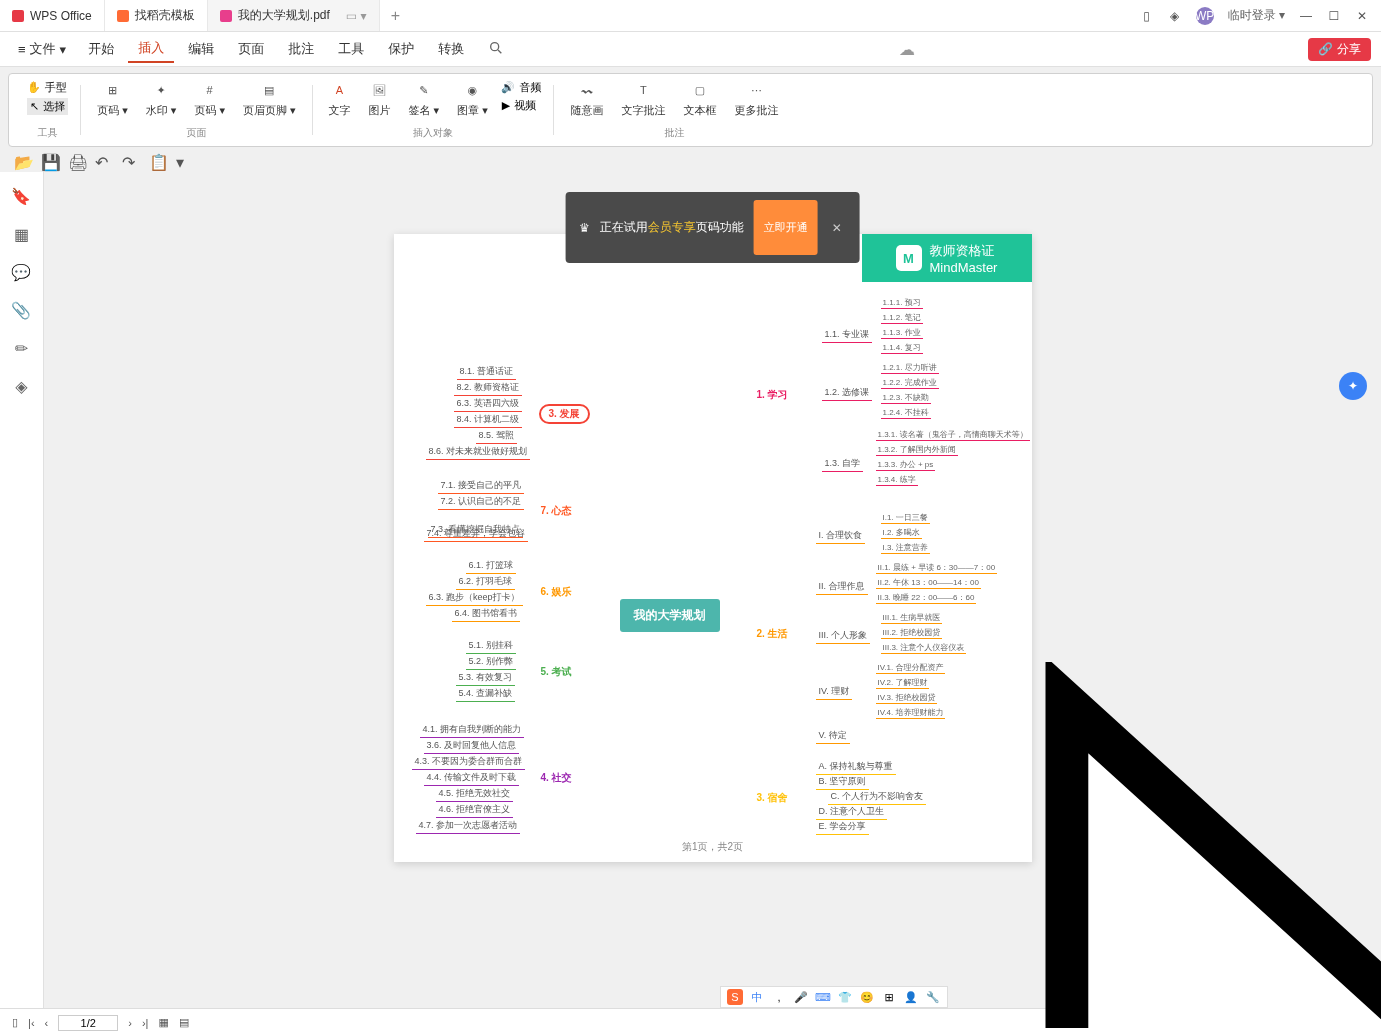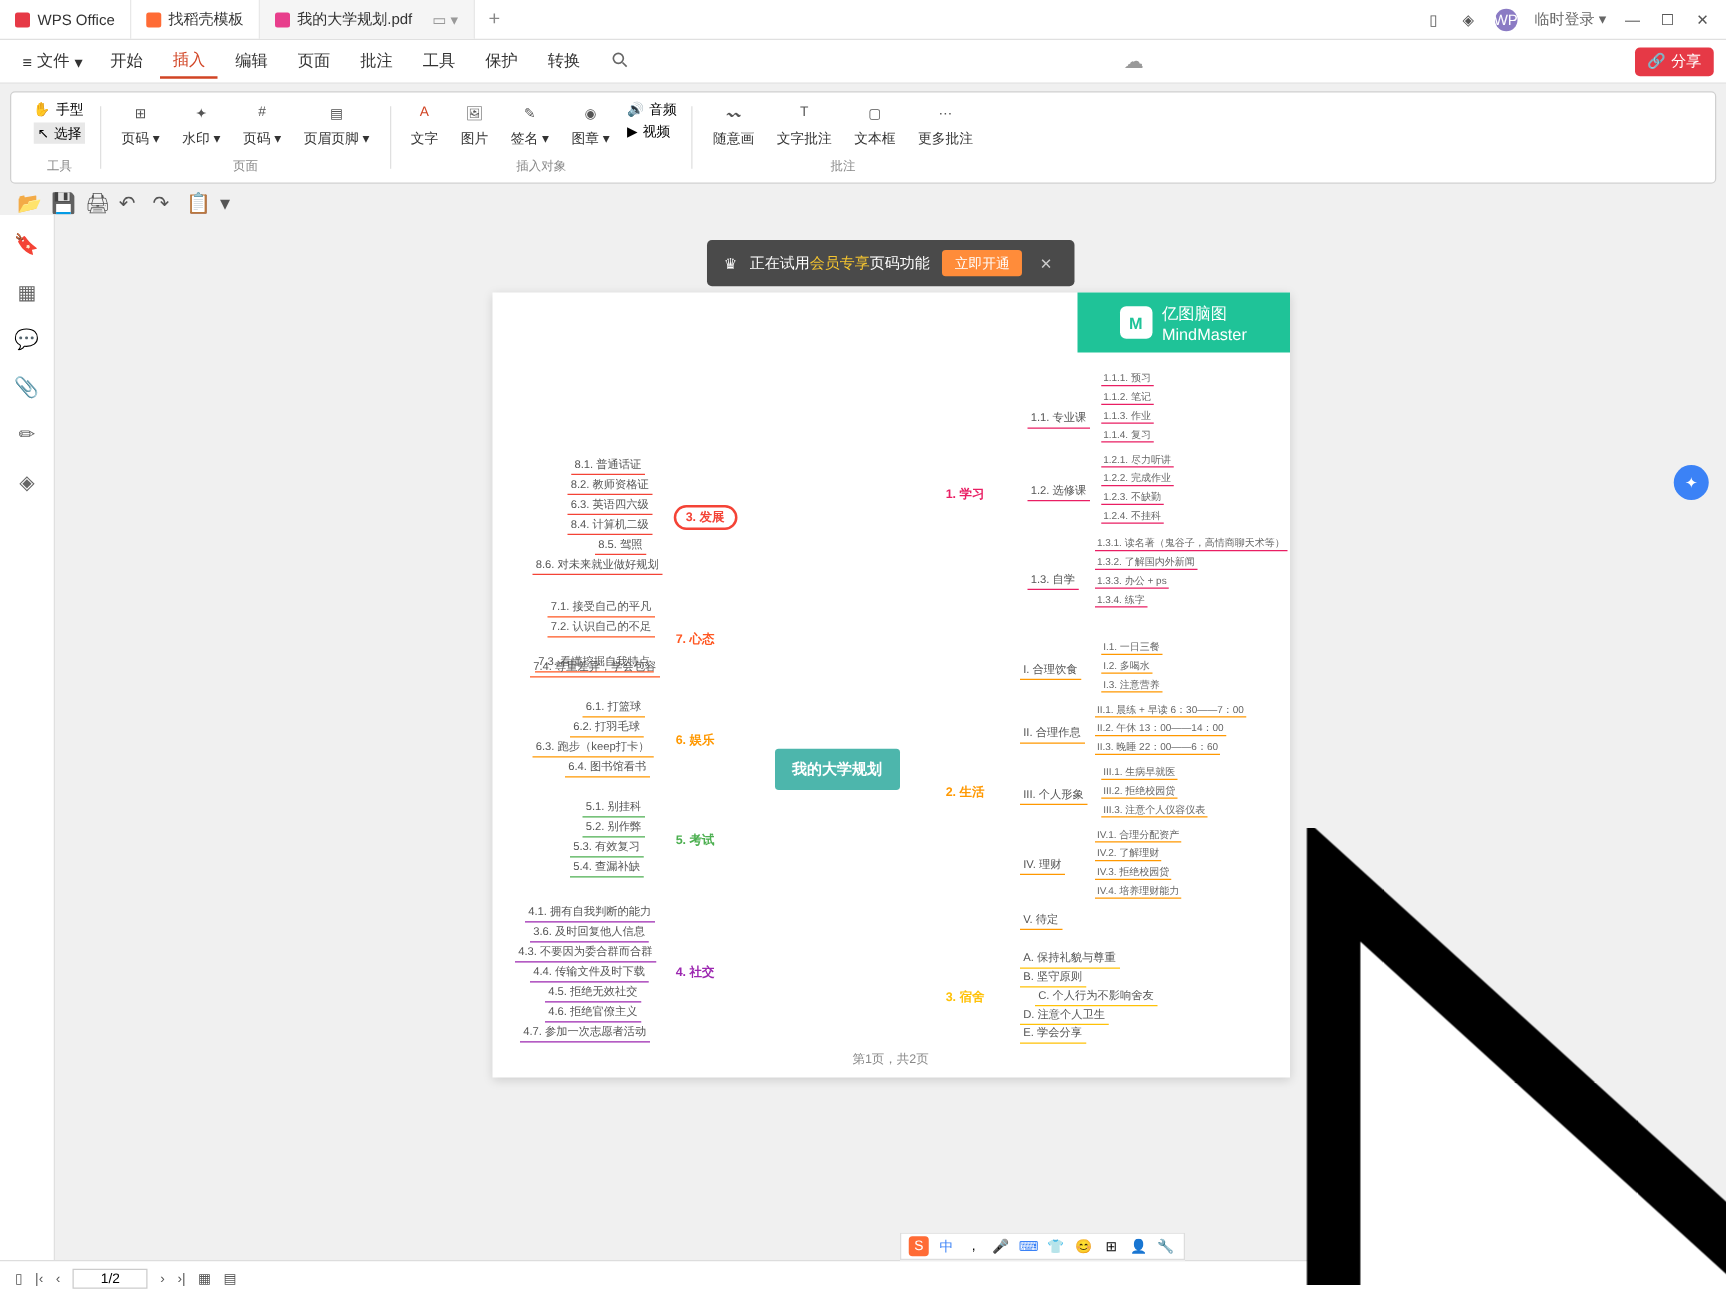--- a/index.html
+++ b/index.html
@@ -32,21 +32,21 @@
 .small-row{display:flex;flex-direction:column;gap:3px;font-size:11px}
 .small-row div{display:flex;align-items:center;gap:4px}
 .qat{display:flex;gap:12px;padding:4px 14px;color:#555}
 .qat svg,.qat span{width:15px;height:15px}
 .mainarea{display:flex;height:calc(100% - 180px);background:#f0f0f0}
 .leftbar{width:44px;background:#fff;border-right:1px solid #e0e0e0;display:flex;flex-direction:column;align-items:center;gap:18px;padding-top:14px;color:#666}
 .leftbar div{width:20px;height:20px;display:flex;align-items:center;justify-content:center}
 .canvas{flex:1;position:relative;overflow:hidden;display:flex;justify-content:center;padding-top:24px}
 .banner{position:absolute;top:20px;left:50%;transform:translateX(-50%);background:#4a4a4a;color:#fff;padding:8px 14px;border-radius:4px;font-size:12px;display:flex;align-items:center;gap:10px;z-index:5}
 .banner .gold{color:#f4c430}
-.banner-btn{background:#ff8c3a;color:#fff;padding:3px 10px;border-radius:3px;font-size:11px}
+.banner-btn{background:#ff8c3a;color:#fff;padding:20px 10px;border-radius:3px;font-size:11px}
 .banner-x{color:#ccc;padding:0 4px}
 .page{width:638px;height:628px;background:#fff;box-shadow:0 2px 8px rgba(0,0,0,.15);position:relative;margin-top:38px}
 .mindmaster{position:absolute;top:0;right:0;width:170px;height:48px;background:#1fc398;color:#fff;display:flex;align-items:center;justify-content:center;gap:8px;font-size:13px}
 .mm-logo{width:26px;height:26px;background:#fff;border-radius:5px;display:flex;align-items:center;justify-content:center;color:#1fc398;font-weight:bold}
 .center-node{position:absolute;left:226px;top:365px;background:#4db6ac;color:#fff;padding:8px 14px;font-size:12px;font-weight:bold;border-radius:3px}
 .branch{position:absolute;font-size:10px;font-weight:bold}
 .b1{left:363px;top:154px;color:#e91e63}.b2{left:363px;top:393px;color:#ff9800}.b3{left:363px;top:557px;color:#ffc107}
 .b8{left:145px;top:170px;color:#f44336;border:2px solid #f44336;border-radius:10px;padding:1px 8px}
 .b7{left:147px;top:270px;color:#ff5722}.b6{left:147px;top:351px;color:#ff9800}.b5{left:147px;top:431px;color:#4caf50}.b4{left:147px;top:537px;color:#9c27b0}
 .sub{position:absolute;font-size:9px;color:#555;padding:1px 3px;border-bottom:1px solid}
@@ -220,21 +220,21 @@
       <span><span>正在试用</span><span class="gold">会员专享</span><span>页码功能</span></span>
       <span class="banner-btn">立即开通</span>
       <span class="banner-x">✕</span>
     </div>
     <div class="rightpill">✦</div>
 
     <div class="page">
       <div class="mindmaster">
         <div class="mm-logo">M</div>
         <div>
-            <div>亿图脑图</div>
+            <div>教师资格证</div>
             <div>MindMaster</div>
           </div>
       </div>
       <div class="center-node">我的大学规划</div>
 
       <div class="branch b1">1. 学习</div>
       <div class="branch b2">2. 生活</div>
       <div class="branch b3">3. 宿舍</div>
 
       <div class="branch b8">3. 发展</div>

